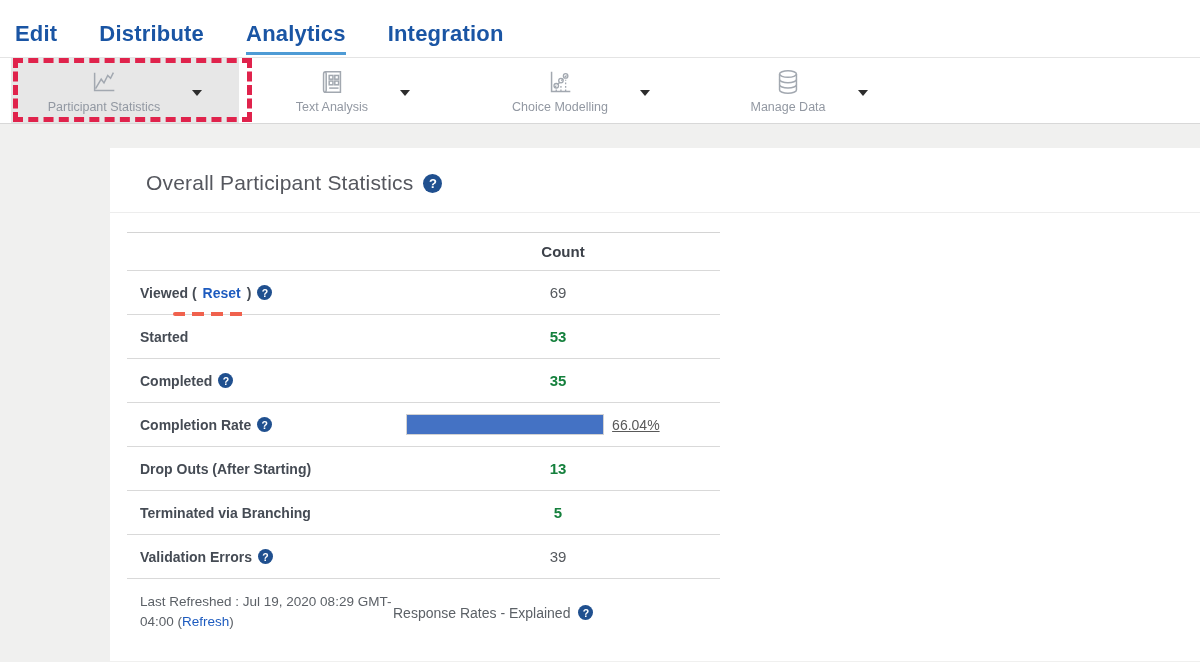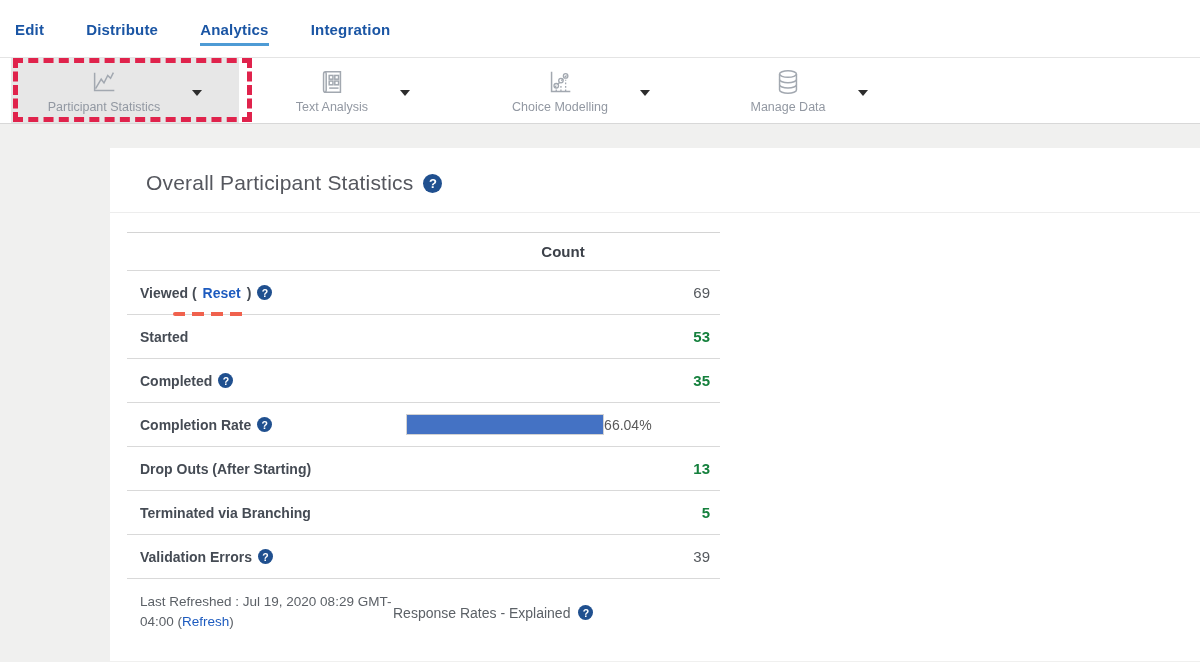--- a/index.html
+++ b/index.html
@@ -13,21 +13,21 @@
   
   .topnav {
     background: #ffffff;
     height: 57px;
     padding: 21px 0 0 15px;
     display: flex;
     gap: 42px;
     align-items: flex-start;
   }
   .nav-item {
-    font-size: 15px;
+    font-size: 22px;
     font-weight: 700;
     color: #1a55a4;
     cursor: pointer;
     padding-bottom: 5px;
     letter-spacing: 0.2px;
   }
   .nav-item.active { border-bottom: 3px solid #4e9bd5; }
 
   
   .toolbar {
@@ -137,21 +137,21 @@
     font-size: 14px;
     font-weight: 700;
     color: #454b54;
     display: flex;
     align-items: center;
     gap: 6px;
     position: relative;
   }
   .t-value {
     flex: 1;
-    text-align: right;
+    text-align: center;
     padding-right: 10px;
     font-size: 15px;
   }
   .t-value.blue { color: #15803d; font-weight: 700; }
   .t-value.gray { color: #55595e; font-weight: 400; }
   .count-header {
     flex: 1;
     text-align: center;
     font-size: 15px;
     font-weight: 700;
@@ -183,22 +183,24 @@
     flex: 1;
     display: flex;
     align-items: center;
   }
   .bar-fill {
     height: 21px;
     background: #4472c4;
     border: 1px solid #d2d2d2;
   }
   .bar-label {
+    margin-left: 8px;
     font-size: 14px;
     color: #595959;
+    text-decoration: underline;
   }
 
   
   .table-footer {
     margin: 13px 0 0 17px;
     width: 593px;
     display: flex;
   }
   .footer-col1 {
     width: 266px;

